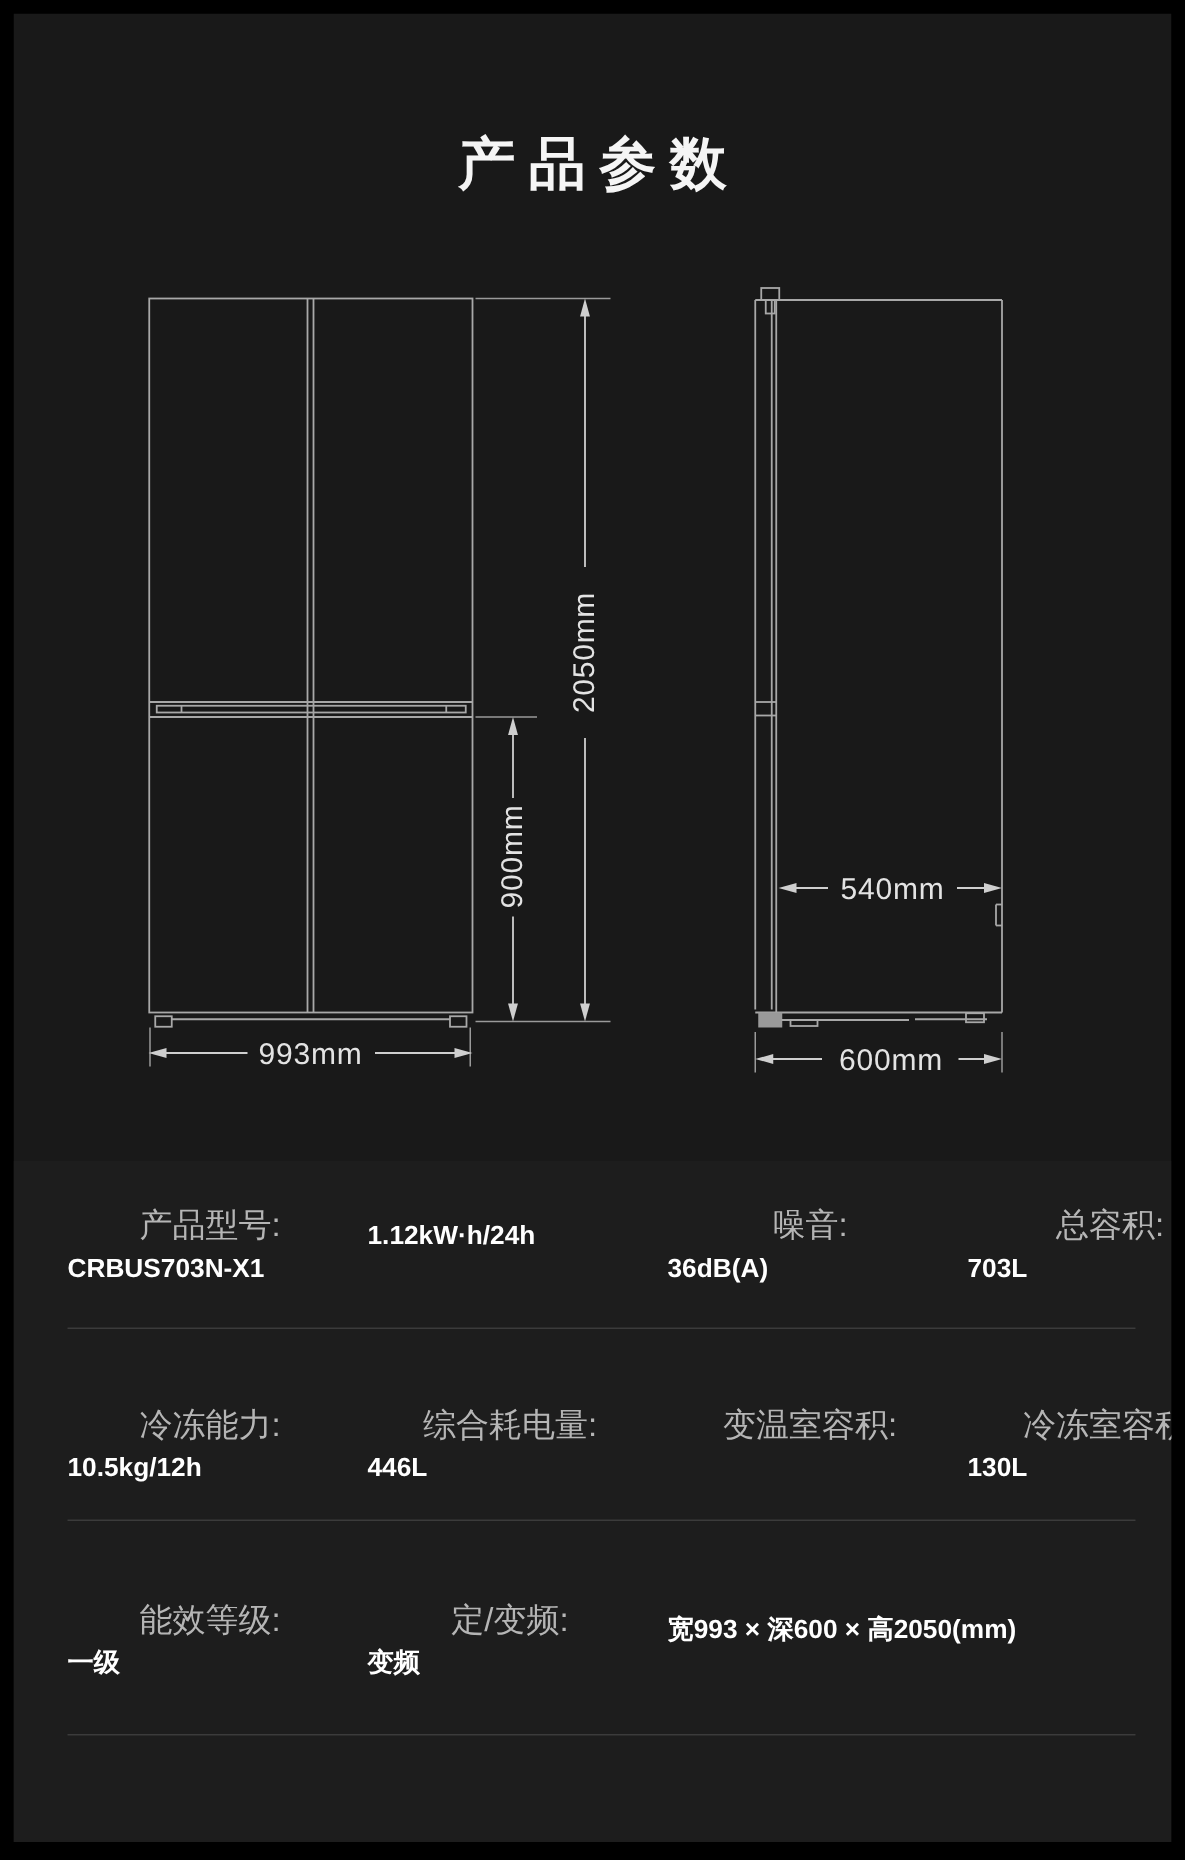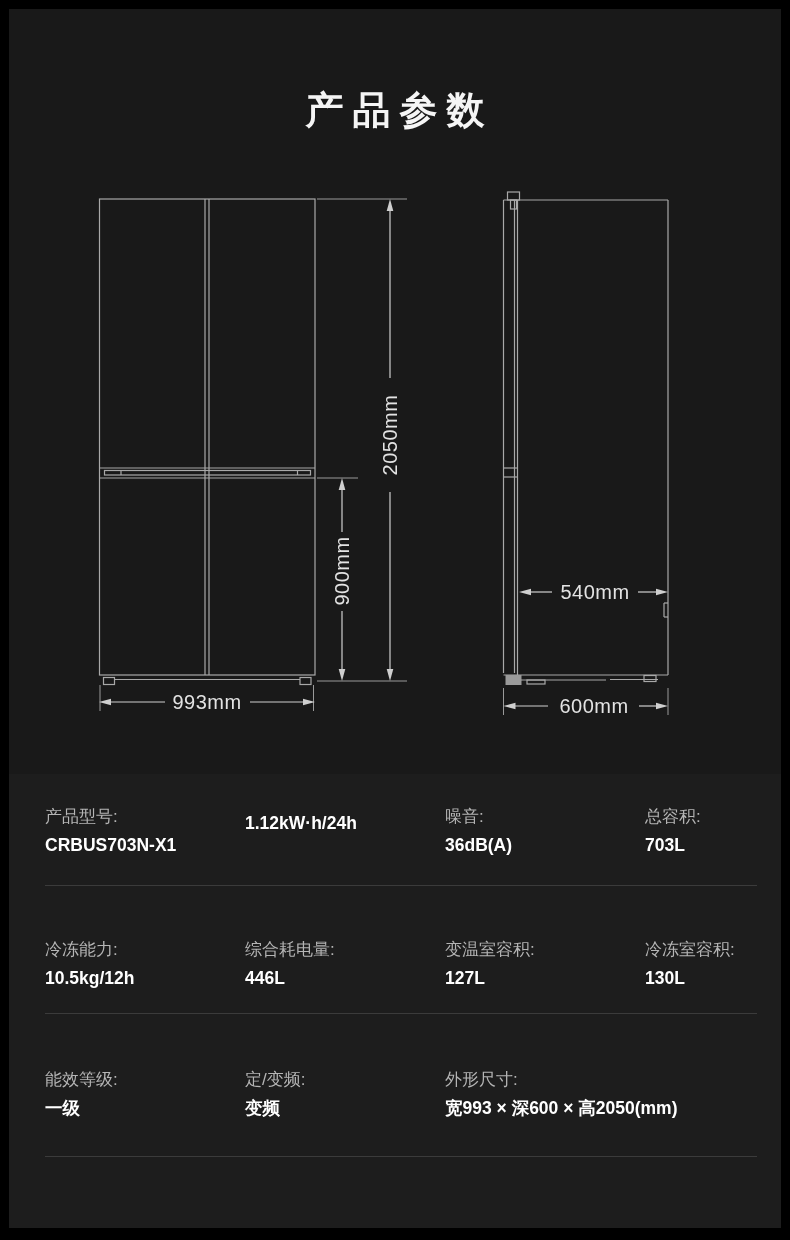--- a/index.html
+++ b/index.html
@@ -22,22 +22,23 @@
     letter-spacing:9px;text-indent:9px;
   }
   .diagram-svg{position:absolute;left:0;top:180px;}
   .dim-text{
     fill:#e3e3e3;font-size:20px;font-family:"Liberation Sans","DejaVu Sans",sans-serif;
     letter-spacing:0.5px;
   }
   .spec-cell{position:absolute;width:190px;}
   .spec-cell.wide{width:330px;}
   .spec-label{
-    color:#b5b5b5;font-size:17px;line-height:22px;font-weight:400;
+    color:#b5b5b5;font-size:22px;line-height:22px;font-weight:400;
     white-space:nowrap;
+    text-align:center;
   }
   .spec-value{
     margin-top:6px;color:#ffffff;font-size:17.5px;line-height:22px;
     font-weight:700;white-space:nowrap;
   }
   .divider{
     position:absolute;left:45px;width:712px;height:1px;background:#3b3b3b;
   }
   .frame{
     position:absolute;inset:0;border:9px solid #000;border-bottom-width:12px;
@@ -158,37 +159,35 @@
 <div class="spec-cell" style="left:45px;top:939px">
   <div class="spec-label">冷冻能力:</div>
   <div class="spec-value">10.5kg/12h</div>
 </div>
 <div class="spec-cell" style="left:245px;top:939px">
   <div class="spec-label">综合耗电量:</div>
   <div class="spec-value">446L</div>
 </div>
 <div class="spec-cell" style="left:445px;top:939px">
   <div class="spec-label">变温室容积:</div>
-  <div class="spec-value">127L</div>
 </div>
 <div class="spec-cell" style="left:645px;top:939px">
   <div class="spec-label">冷冻室容积:</div>
   <div class="spec-value">130L</div>
 </div>
 
 <div class="divider" style="top:1013px"></div>
 
 <div class="spec-cell" style="left:45px;top:1069px">
   <div class="spec-label">能效等级:</div>
   <div class="spec-value">一级</div>
 </div>
 <div class="spec-cell" style="left:245px;top:1069px">
   <div class="spec-label">定/变频:</div>
   <div class="spec-value">变频</div>
 </div>
 <div class="spec-cell wide" style="left:445px;top:1069px">
-  <div class="spec-label">外形尺寸:</div>
   <div class="spec-value">宽993 × 深600 × 高2050(mm)</div>
 </div>
 
 <div class="divider" style="top:1156px"></div>
 
 <div class="frame"></div>
 
 </body></html>

